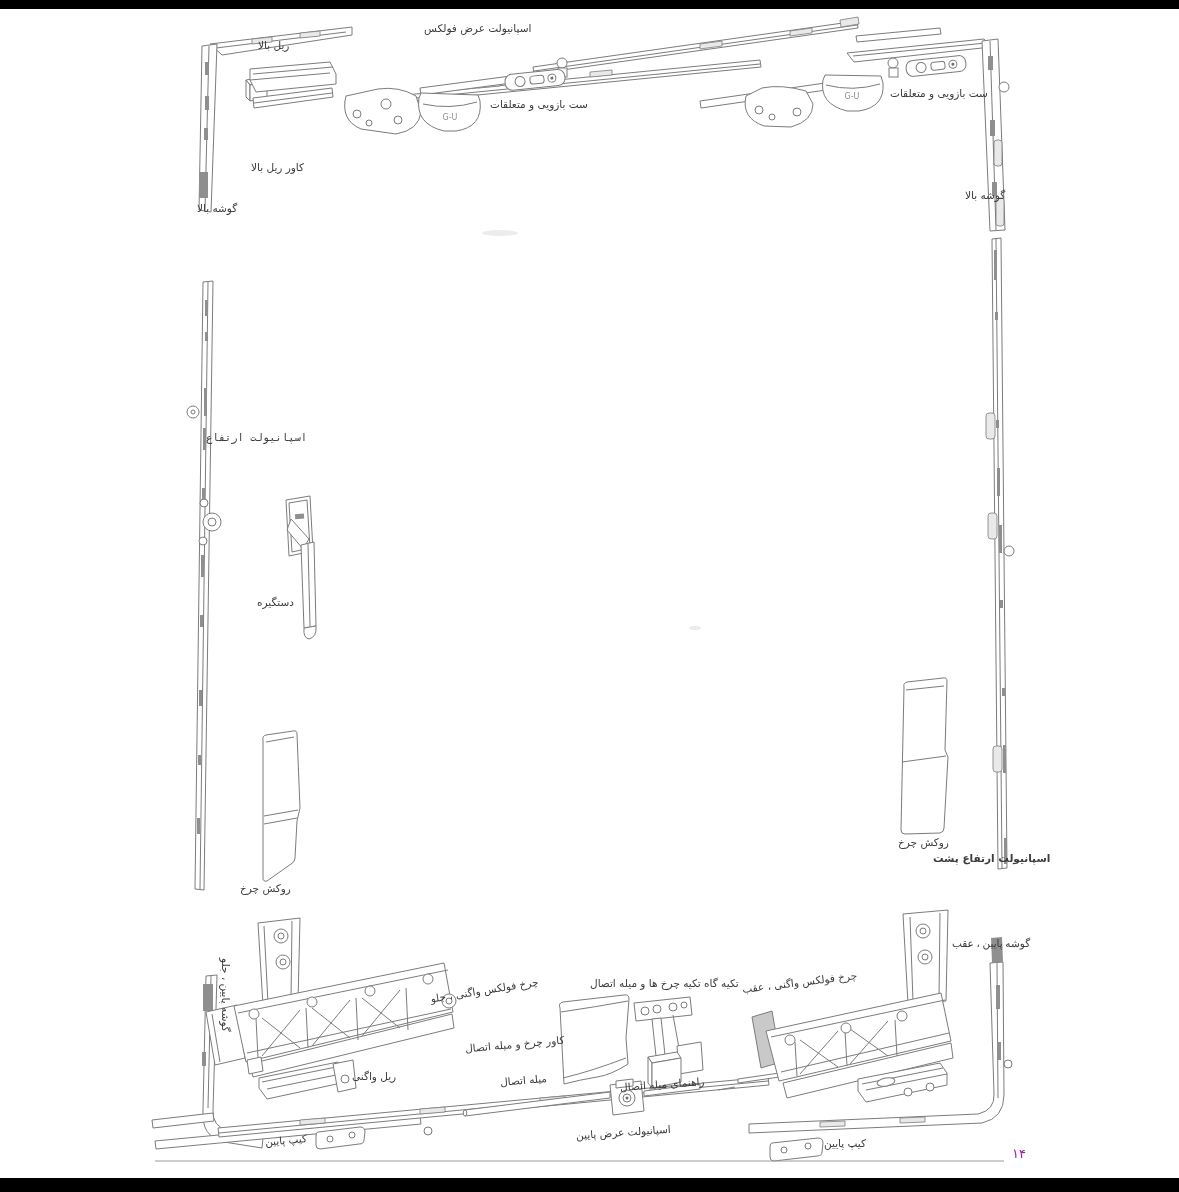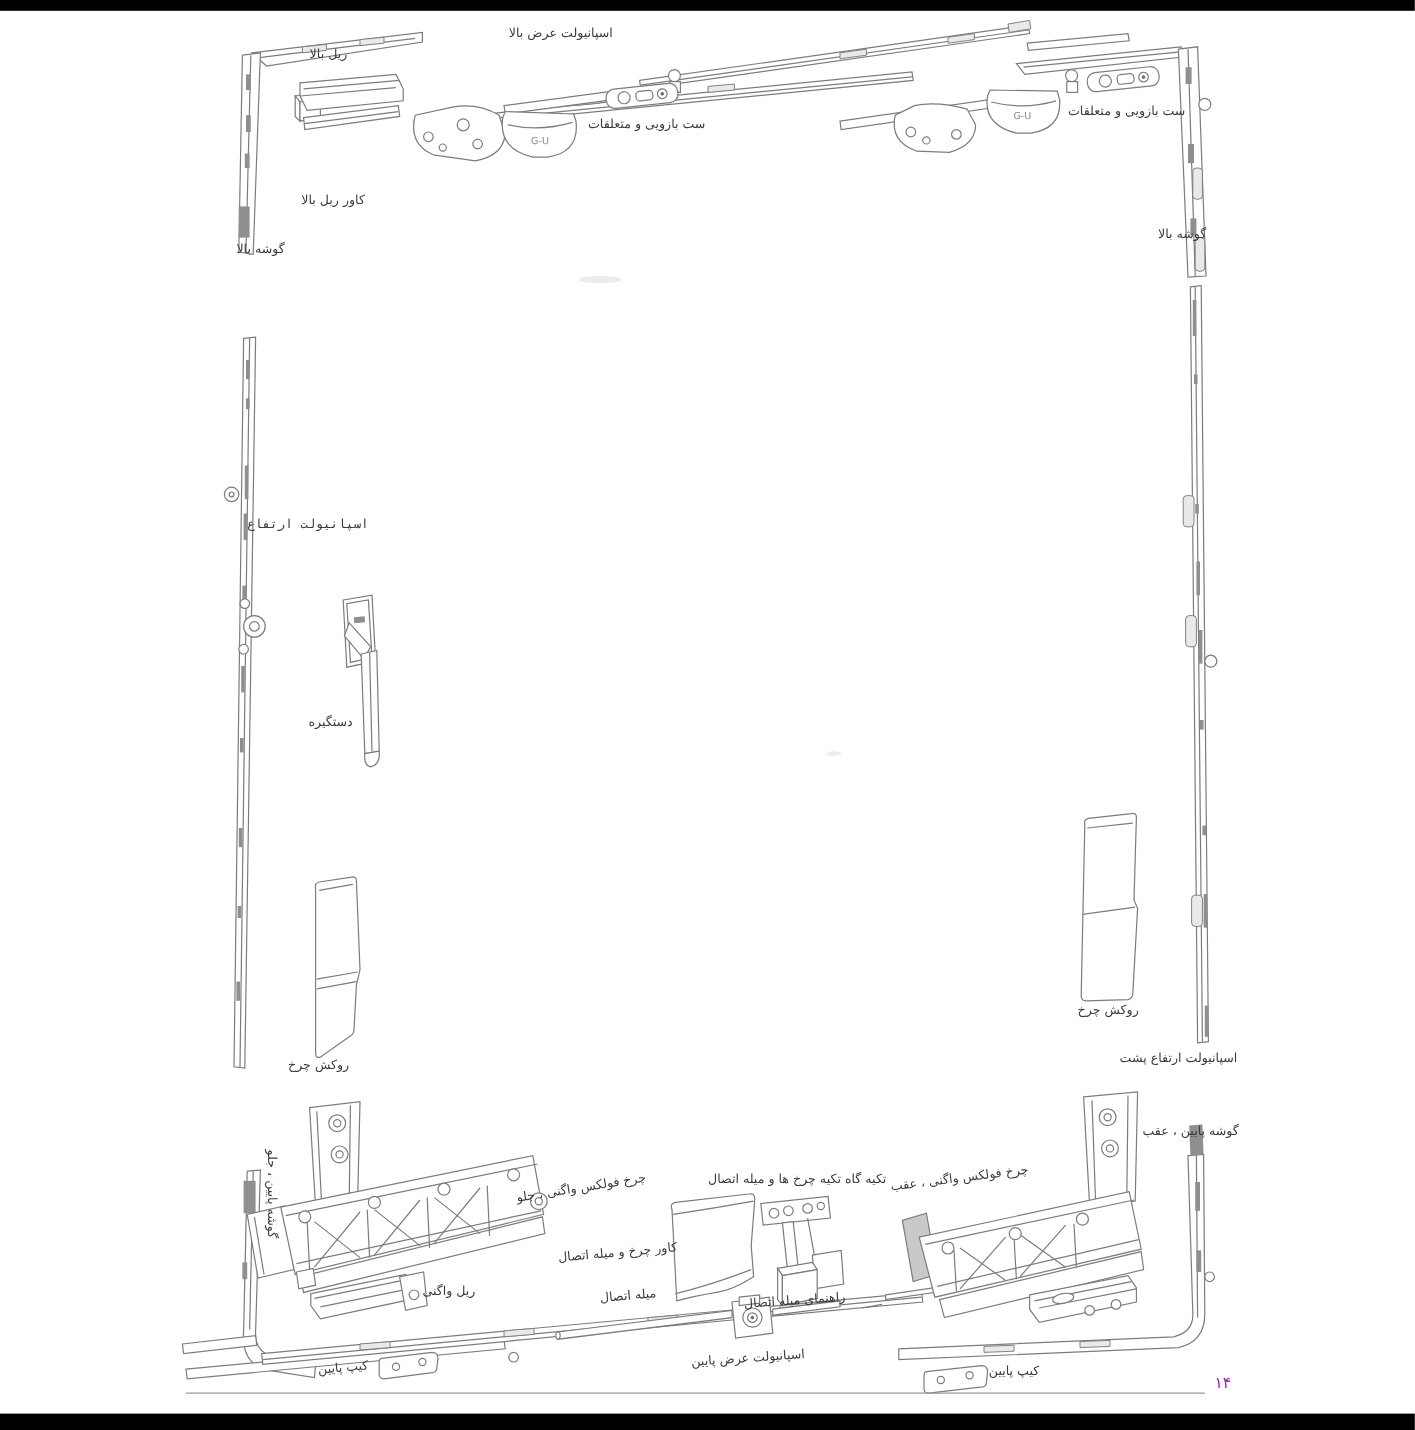--- a/index.html
+++ b/index.html
@@ -338,33 +338,33 @@
   </g>
   <g>
     <path class="s" d="M318,1132 L360,1127 Q365,1127 365,1132 L364,1140 Q364,1144 359,1144 L320,1149 Q316,1149 316,1145 L316,1136 Q316,1132 318,1132 Z"></path>
     <circle class="s" cx="330" cy="1139" r="3"></circle>
       <circle class="s" cx="352" cy="1135" r="3"></circle>
   </g>
 
   <line class="fl" x1="155" y1="1161" x2="1004" y2="1161"></line>
 </svg>
 
-<div class="lbl" style="left:424px;top:22px;">اسپانیولت عرض بالا</div>
+<div class="lbl" style="left:424px;top:22px;">اسپانیولت عرض فولکس</div>
 <div class="lbl" style="left:258px;top:39px;">ریل بالا</div>
 <div class="lbl" style="left:251px;top:115px;margin-top:46px;">کاور ریل بالا</div>
 <div class="lbl" style="left:490px;top:98px;">ست بازویی و متعلقات</div>
 <div class="lbl" style="left:197px;top:202px;">گوشه بالا</div>
 <div class="lbl" style="left:890px;top:87px;">ست بازویی و متعلقات</div>
 <div class="lbl" style="left:965px;top:189px;">گوشه بالا</div>
 <div class="lbl" style="left:206px;top:432px;font-family:Liberation Mono, monospace;">اسپانیولت ارتفاع</div>
 <div class="lbl" style="left:257px;top:596px;">دستگیره</div>
 <div class="lbl" style="left:240px;top:882px;">روکش چرخ</div>
 <div class="lbl" style="left:898px;top:836px;">روکش چرخ</div>
-<div class="lbl" style="left:933px;top:876px;">اسپانیولت ارتفاع پشت</div>
-<div class="lbl" style="left:952px;top:937px;">گوشه پایین ، عقب</div>
+<div class="lbl" style="left:933px;top:852px;font-weight:bold;">اسپانیولت ارتفاع پشت</div>
+<div class="lbl" style="left:952px;top:937px;font-family:Liberation Serif, serif;">گوشه پایین ، عقب</div>
 <div class="lbl rot" style="left:232px;top:958px;">گوشه پایین ، جلو</div>
 <div class="lbl" style="left:430px;top:984px;transform:rotate(-9deg);">چرخ فولکس واگنی ، جلو</div>
 <div class="lbl" style="left:742px;top:976px;transform:rotate(-7deg);">چرخ فولکس واگنی ، عقب</div>
 <div class="lbl" style="left:590px;top:977px;">تکیه گاه تکیه چرخ ها و میله اتصال</div>
 <div class="lbl" style="left:465px;top:1038px;transform:rotate(-5deg);">کاور چرخ و میله اتصال</div>
 <div class="lbl" style="left:352px;top:1070px;">ریل واگنی</div>
 <div class="lbl" style="left:500px;top:1074px;transform:rotate(-5deg);">میله اتصال</div>
 <div class="lbl" style="left:620px;top:1078px;transform:rotate(-4deg);">راهنمای میله اتصال</div>
 <div class="lbl" style="left:576px;top:1126px;transform:rotate(-4deg);">اسپانیولت عرض پایین</div>
 <div class="lbl" style="left:265px;top:1134px;transform:rotate(-5deg);">کیپ پایین</div>

